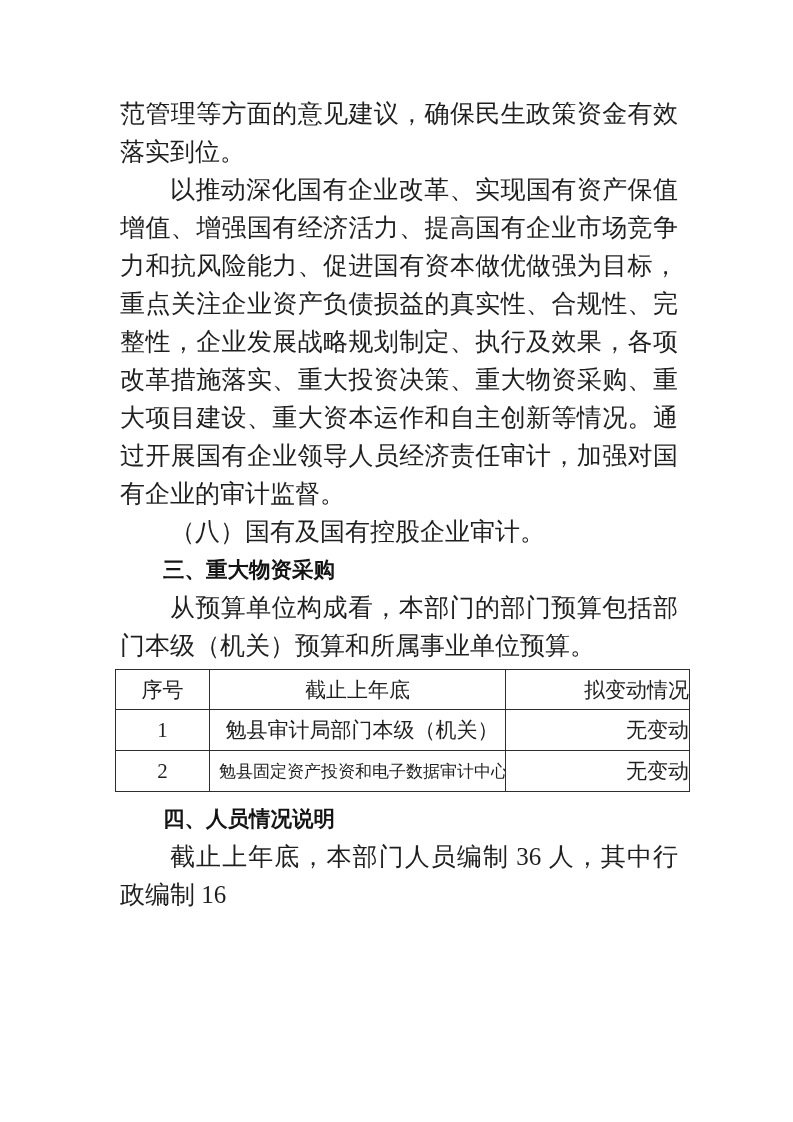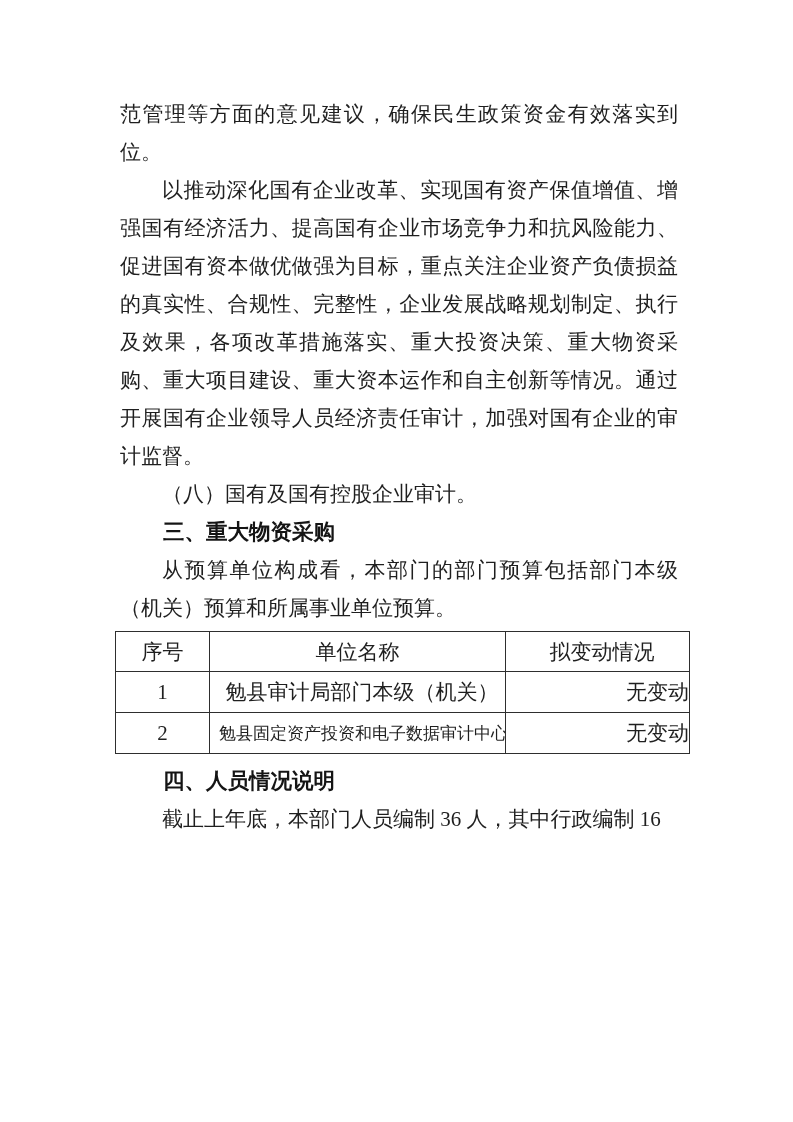--- a/index.html
+++ b/index.html
@@ -16,21 +16,21 @@
   }
   .content {
     position: absolute;
     left: 120px;
     top: 95px;
     width: 558px;
   }
   .body-text {
     margin: 0;
     font-family: "Liberation Serif", "DejaVu Serif", serif;
-    font-size: 21px;
+    font-size: 25px;
     line-height: 38px;
     color: #1f1f1f;
     text-align: justify;
     text-justify: inter-character;
   }
   .indent {
     text-indent: 2em;
   }
   .section-heading {
     margin: 0;
@@ -57,21 +57,21 @@
     border: 1.5px solid #2e2e2e;
     font-weight: 400;
     font-size: 21px;
     padding: 0;
     vertical-align: middle;
     overflow: hidden;
     white-space: nowrap;
   }
   .units-table th { height: 39px; text-align: center; }
   .units-table td { height: 40px; }
-  .units-table th.change-col { text-align: center; padding-left: 9px; }
+  .units-table th.change-col { text-align: right; padding-left: 9px; }
   .units-table td.idx { text-align: center; }
   .units-table td.name { text-align: center; padding-left: 9px; }
   .units-table td.name.small { font-size: 17px; }
   .units-table td.change { text-align: right; padding-left: 9px; }
 </style>
 </head>
 <body>
 
 <div class="page">
   <div class="content">
@@ -89,21 +89,21 @@
 
     <table class="units-table">
       <colgroup>
         <col class="c1">
         <col class="c2">
         <col class="c3">
       </colgroup>
       <thead>
         <tr>
           <th>序号</th>
-          <th>单位名称</th>
+          <th>截止上年底</th>
           <th class="change-col">拟变动情况</th>
         </tr>
       </thead>
       <tbody>
         <tr>
           <td class="idx">1</td>
           <td class="name">勉县审计局部门本级（机关）</td>
           <td class="change">无变动</td>
         </tr>
         <tr>

